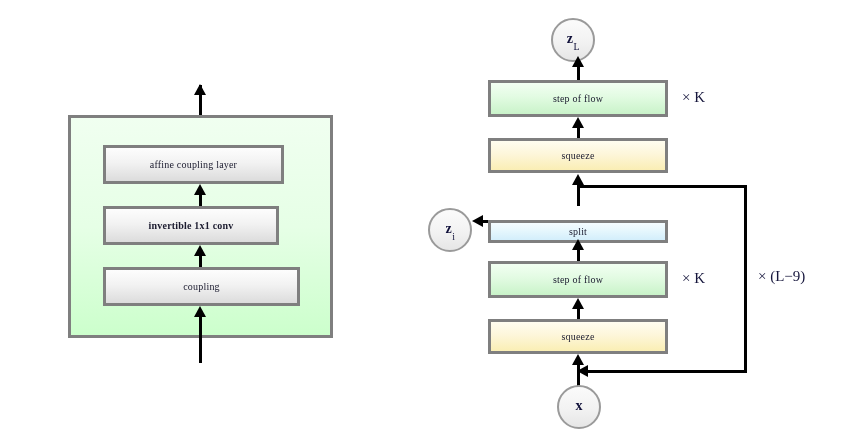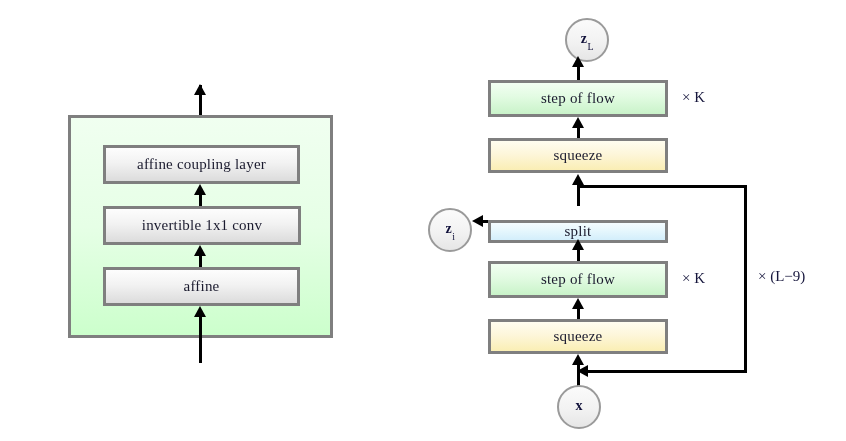--- a/index.html
+++ b/index.html
@@ -20,21 +20,21 @@
 
   
   .node {
     position: absolute;
     box-sizing: border-box;
     border: 3px solid #7f7f7f;
     display: flex;
     align-items: center;
     justify-content: center;
     font-family: "Liberation Serif", serif;
-    font-size: 15px;
+    font-size: 10px;
     color: #1a1a2e;
     letter-spacing: 0.2px;
     white-space: nowrap;
   }
   .node.gray {
     background: linear-gradient(to bottom, #fdfdfd 0%, #f2f2f2 45%, #dcdcdc 100%);
   }
   .node.green {
     background: linear-gradient(to bottom, #f2fff2 0%, #e2fbe2 45%, #c9f3c9 100%);
   }
@@ -117,42 +117,42 @@
 </head>
 <body>
 
 <div id="canvas">
 
   <div class="vline" style="left:199px; top:85px; height:32px;"></div>
   <div class="arrow-up" style="left:194px; top:84px;"></div>
 
   <div class="group-panel" style="left:68px; top:115px; width:265px; height:223px;"></div>
 
-  <div class="node gray" style="left:103px; top:145px; width:197px; height:39px;">
+  <div class="node gray" style="left:103px; top:145px; width:181px; height:39px;">
     <span>affine coupling layer</span>
   </div>
 
   <div class="vline" style="left:199px; top:190px; height:19px;"></div>
   <div class="arrow-up" style="left:194px; top:184px;"></div>
 
-  <div class="node gray" style="left:103px; top:206px; width:198px; height:39px;">
+  <div class="node gray" style="left:103px; top:206px; width:176px; height:39px;font-weight:bold;">
     <span>invertible 1x1 conv</span>
   </div>
 
   <div class="vline" style="left:199px; top:251px; height:19px;"></div>
   <div class="arrow-up" style="left:194px; top:245px;"></div>
 
   <div class="node gray" style="left:103px; top:267px; width:197px; height:39px;">
-    <span>affine</span>
+    <span>coupling</span>
   </div>
 
   <div class="vline" style="left:199px; top:312px; height:51px;"></div>
   <div class="arrow-up" style="left:194px; top:306px;"></div>
 
-  <div class="circle" style="left:565px; top:18px; width:44px; height:44px;text-align:right;">
+  <div class="circle" style="left:551px; top:18px; width:44px; height:44px;text-align:right;">
     <span>
       <span class="var">z</span><span class="sub">L</span>
     </span>
   </div>
 
   <div class="vline" style="left:577px; top:62px; height:19px;"></div>
   <div class="arrow-up" style="left:572px; top:56px;"></div>
 
   <div class="node green" style="left:488px; top:80px; width:180px; height:37px;">
     <span>step of flow</span>

